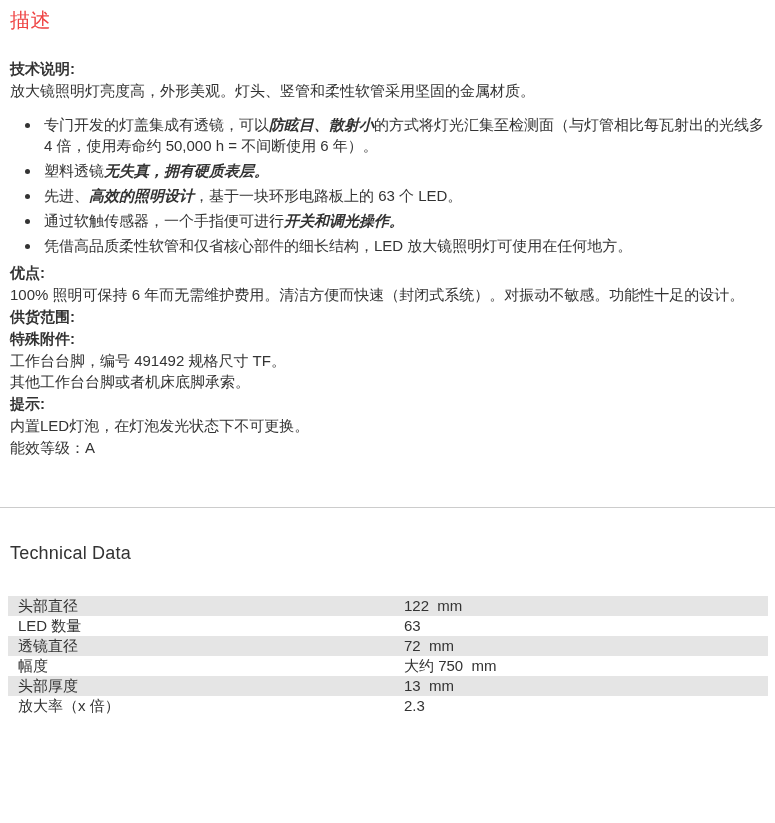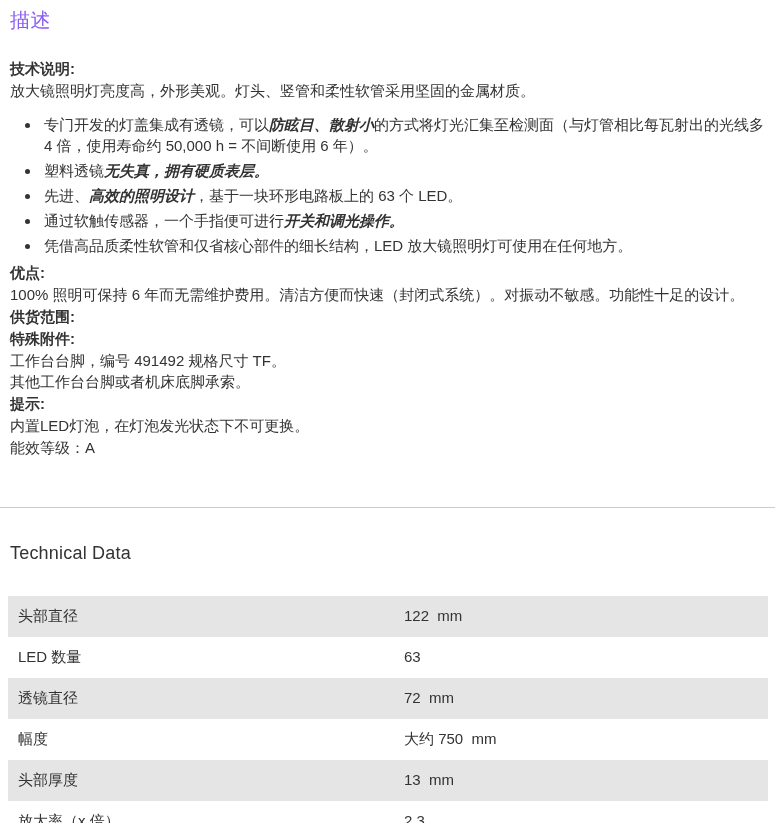--- a/index.html
+++ b/index.html
@@ -12,21 +12,21 @@
     height: 823px;
     overflow: hidden;
     color: #333333;
     font-family: "Liberation Sans", "DejaVu Sans", sans-serif;
     font-size: 15px;
     line-height: 21.8px;
   }
   .page-title {
     font-size: 20px;
     font-weight: 400;
-    color: #8b5cf6;
+    color: #ef4444;
     margin: 8px 10px 0 10px;
     line-height: 24px;
     letter-spacing: 0.5px;
   }
   .description {
     margin: 26px 10px 0 10px;
   }
   .line { }
   .heading {
     font-weight: 700;
@@ -56,21 +56,21 @@
     margin: 32px 10px 6px 10px;
     line-height: 26px;
     letter-spacing: 0.2px;
   }
   .spec-table {
     margin: 30px 7px 0 8px;
   }
   .spec-row {
     display: flex;
     align-items: center;
-    height: 41px;
+    height: 20px;
   }
   .spec-row.alt {
     background: #e5e5e5;
   }
   .spec-label {
     width: 396px;
     padding-left: 10px;
     box-sizing: border-box;
     flex: none;
   }

